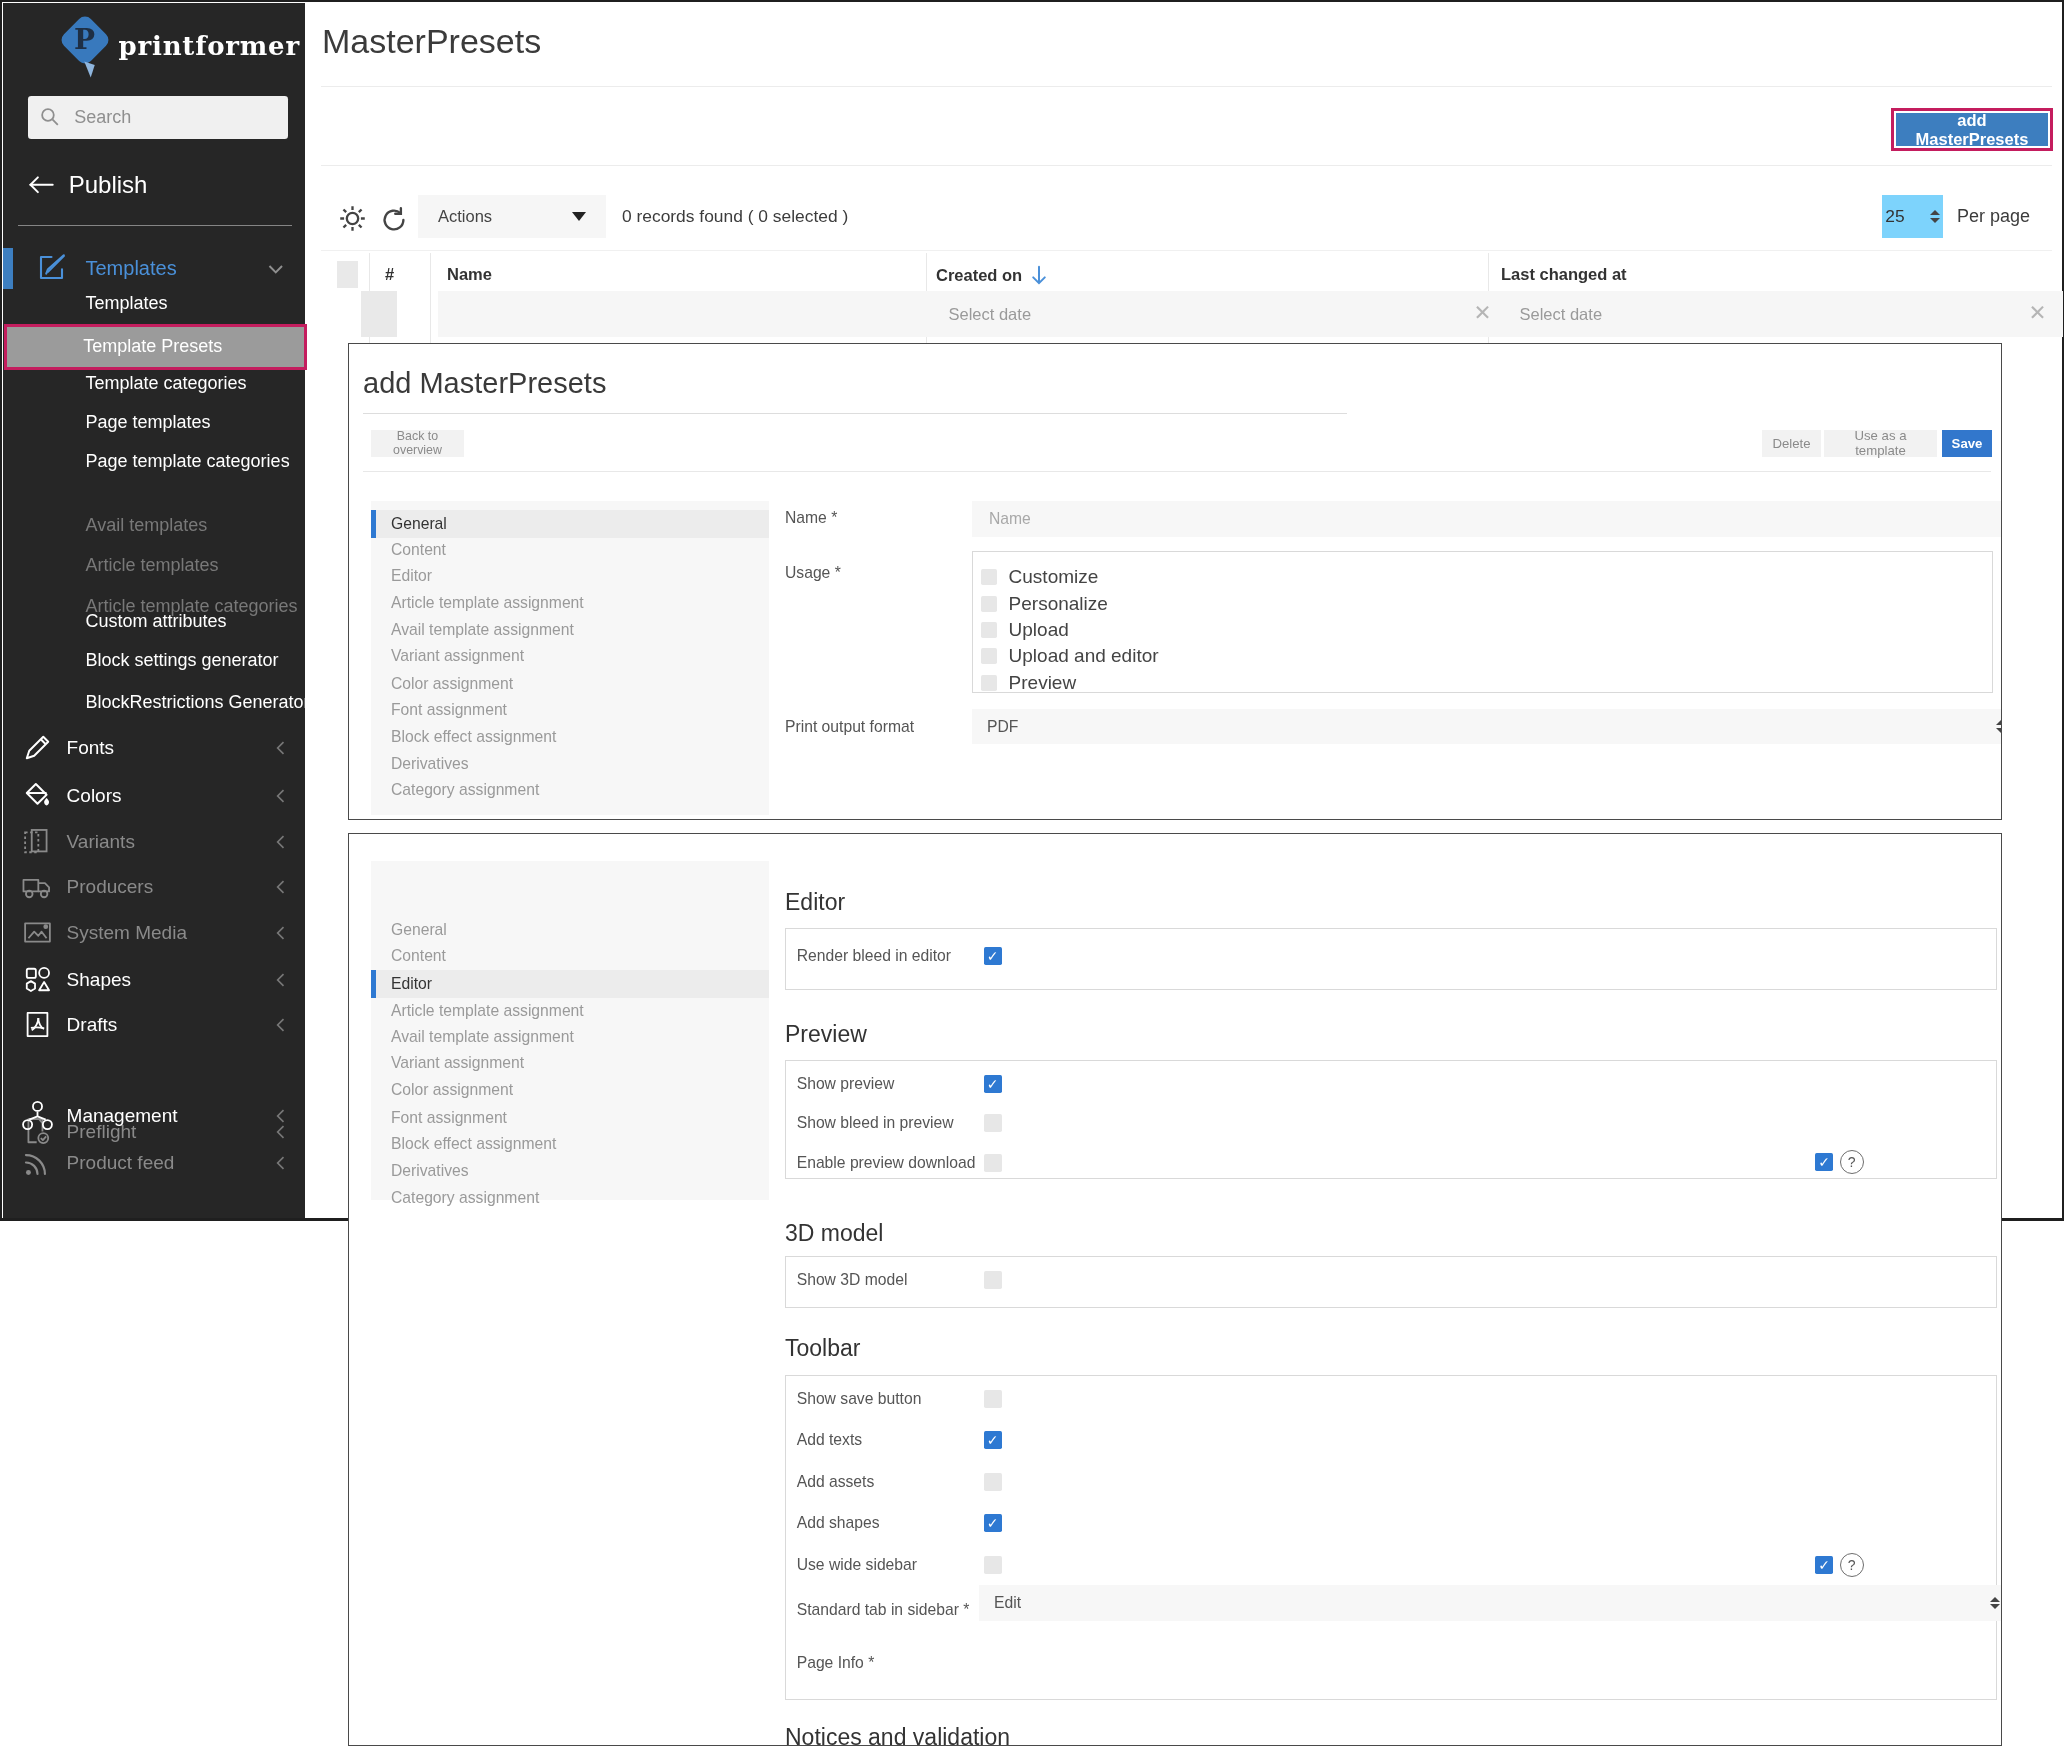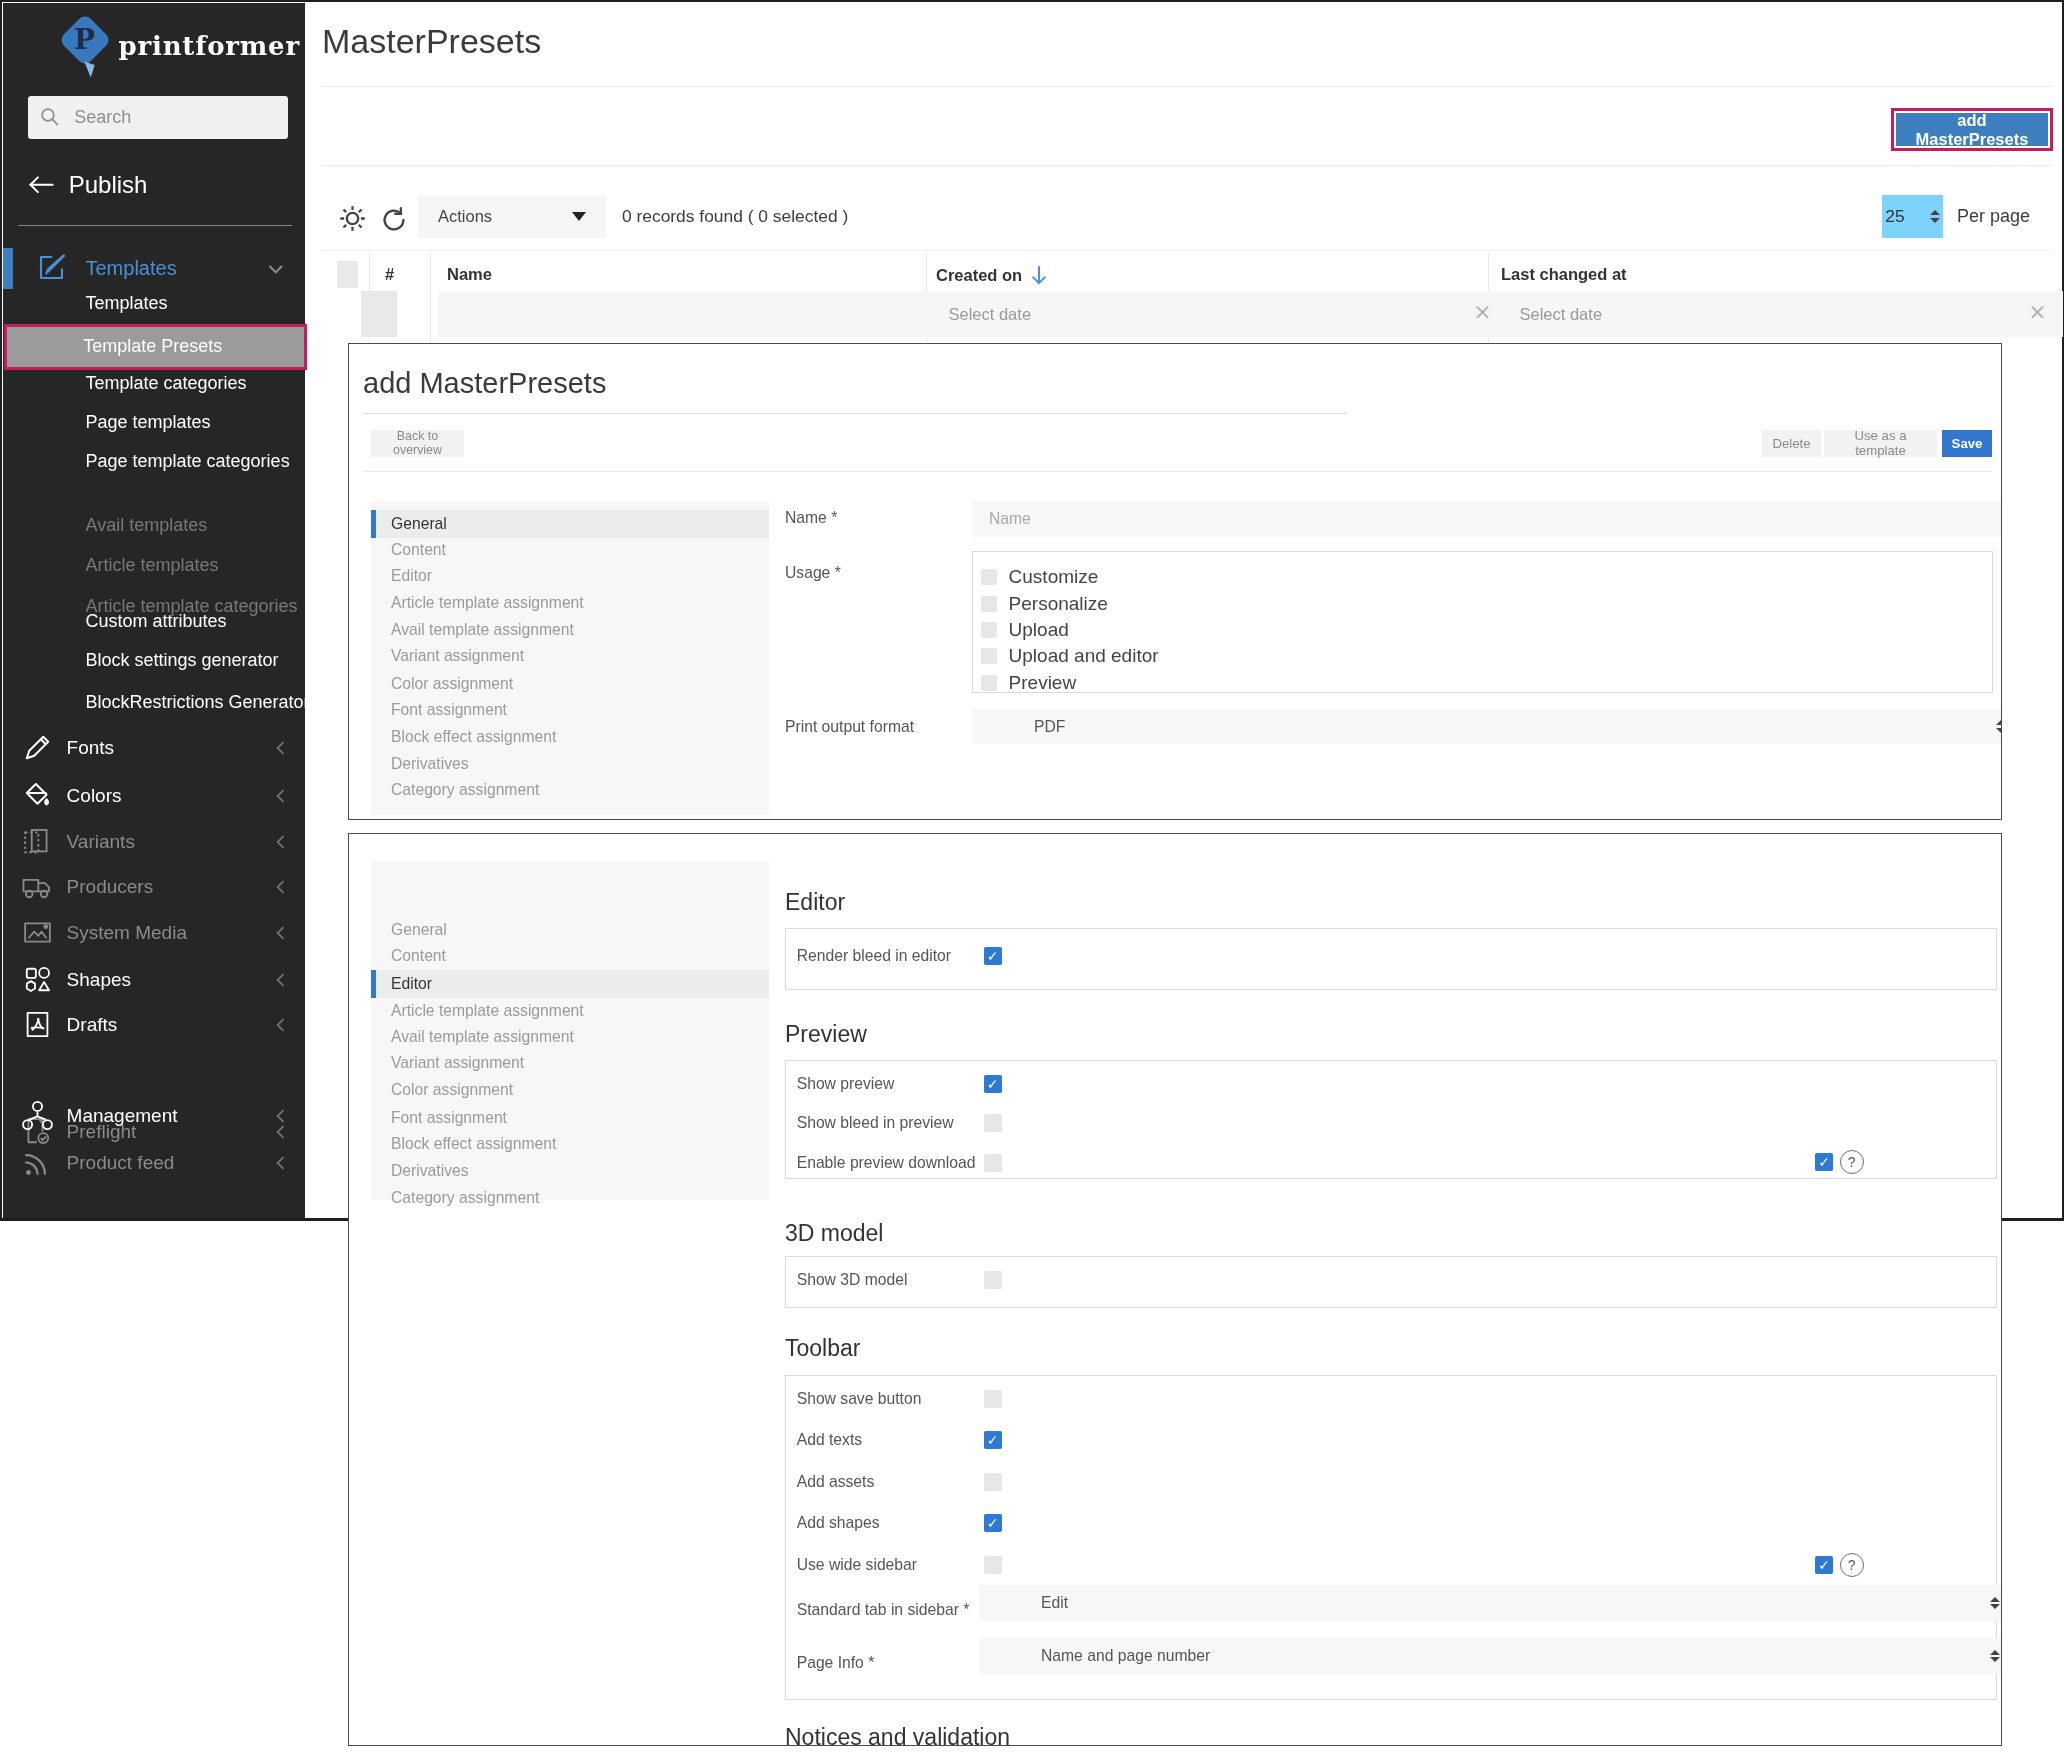--- a/index.html
+++ b/index.html
@@ -65,21 +65,21 @@
   .btn-gray{position:absolute;background:#f2f2f2;border:none;color:#8a8a8a;font-size:13.2px;display:flex;align-items:center;justify-content:center;cursor:pointer;font-family:"Liberation Sans",sans-serif;}
   .btn-blue{position:absolute;background:#3277cc;border:none;color:#fff;font-size:13.2px;font-weight:bold;display:flex;align-items:center;justify-content:center;cursor:pointer;font-family:"Liberation Sans",sans-serif;}
   .nav-panel{position:absolute;background:#f7f7f7;}
   .nav-item{position:absolute;left:0;width:100%;height:28px;display:flex;align-items:center;padding-left:20px;font-size:15.7px;color:#9a9a9a;cursor:pointer;box-sizing:border-box;}
   .nav-item.active{background:#ececec;border-left:5px solid #2e79d2;color:#333;padding-left:15px;}
   .flabel{position:absolute;font-size:15.7px;color:#555;}
   .ginput{position:absolute;background:#f7f7f7;display:flex;align-items:center;padding:0 15px;}
   .ginput input{border:none;background:transparent;outline:none;font-size:15.7px;color:#555;width:100%;font-family:"Liberation Sans",sans-serif;}
   .ginput input::placeholder{color:#a8a8a8;}
   .gselect{position:absolute;background:#f7f7f7;display:flex;align-items:center;justify-content:space-between;padding:0 15px;cursor:pointer;}
-  .gselect span{font-size:15.7px;color:#555;margin-left:47px;}
+  .gselect span{font-size:15.7px;color:#555;}
   .wbox{position:absolute;background:#fff;border:0.8px solid #d9d9d9;}
   .cb{width:18px;height:18px;background:#e7e7e7;border-radius:1.7px;flex:none;position:relative;}
   .cb.sm{width:15.7px;height:15.7px;}
   .cb.on{background:#2e79d2;}
   .cb.on::after{content:"✓";position:absolute;inset:0;color:#fff;font-size:14px;display:flex;align-items:center;justify-content:center;}
   .usage-row{position:absolute;left:8.3px;display:flex;align-items:center;gap:11.6px;}
   .usage-row span{font-size:19px;color:#444;}
   .heading2{position:absolute;font-size:23px;color:#333;}
   .row-line{position:absolute;display:flex;align-items:center;}
   .row-line .rl{width:187px;font-size:15.7px;color:#555;flex:none;}
@@ -525,26 +525,19 @@
       <div class="gselect" style="left:193px;top:209px;width:1006px;height:36px;">
         <span>Edit</span>
         <span class="stepper">
             <i class="up"></i>
             <i class="dn"></i>
           </span>
       </div>
       <div class="row-line" style="left:10.7px;top:278px;">
         <span class="rl">Page Info *</span>
       </div>
-      <div class="gselect" style="left:193px;top:262px;width:1006px;height:36px;">
-        <span>Name and page number</span>
-        <span class="stepper">
-            <i class="up"></i>
-            <i class="dn"></i>
-          </span>
-      </div>
     </div>
 
     <div class="heading2" style="left:436px;top:890px;">Notices and validation</div>
   </section>
 
 </div>
 
 
 </body></html>

